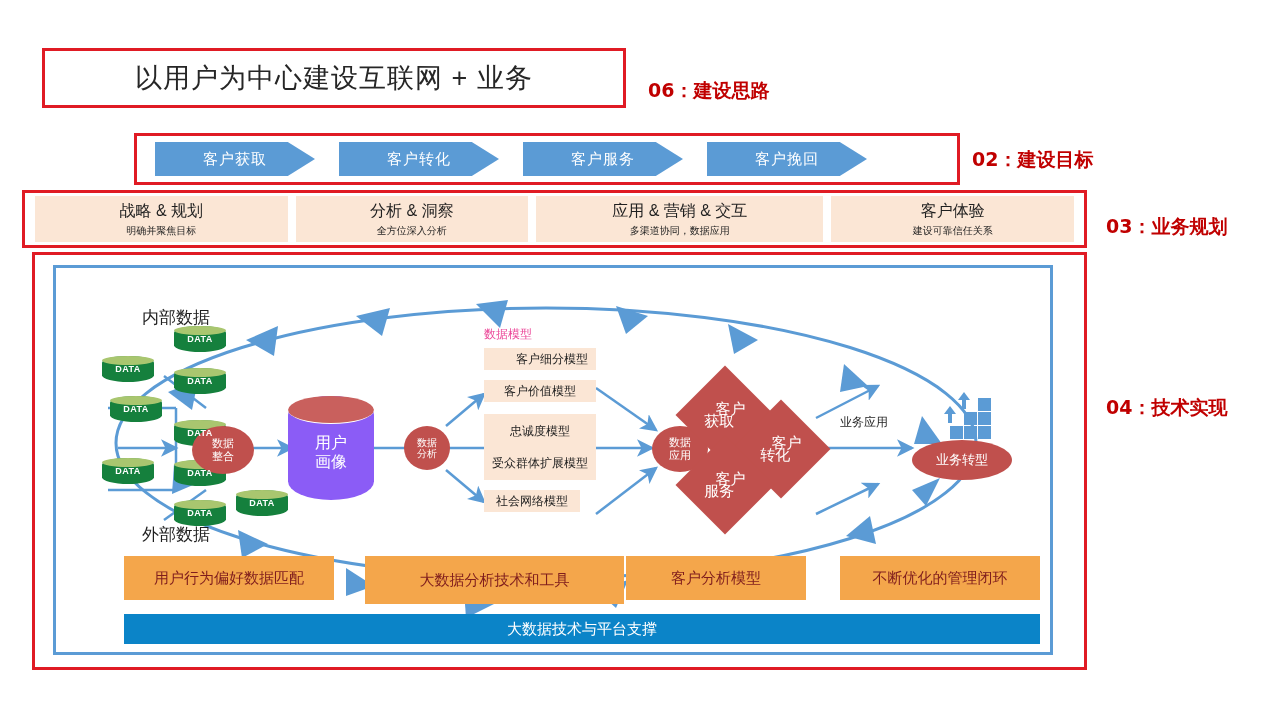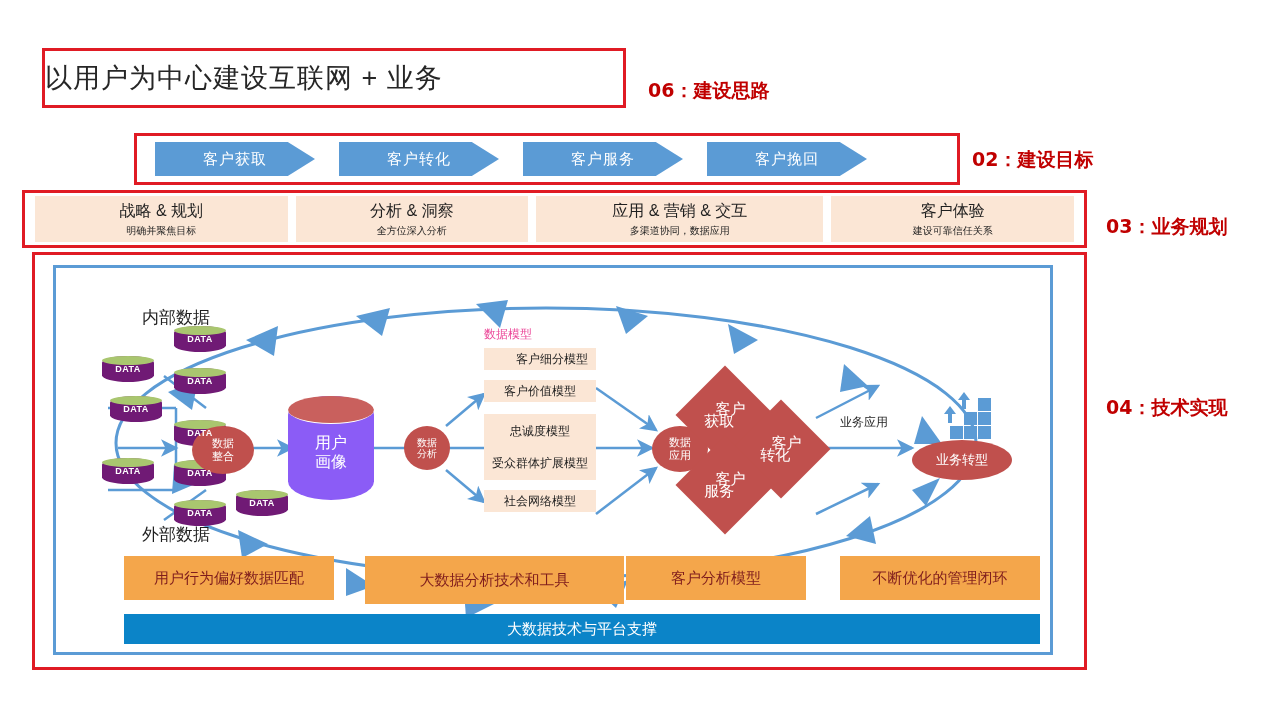--- a/index.html
+++ b/index.html
@@ -8,21 +8,21 @@
     background: #ffffff;
     font-family: "Liberation Sans", "DejaVu Sans", sans-serif;
     overflow: hidden;
   }
   #slide { position: relative; width: 1280px; height: 720px; background: #fff; }
 
   
   .title-box {
     position: absolute; left: 42px; top: 48px; width: 584px; height: 60px;
     border: 3px solid #E01B24; background: #fff;
-    display: flex; align-items: center; 
+    display: flex; align-items: center; justify-content: center;
   }
   .title-text { font-size: 27px; color: #262626; letter-spacing: 1px; white-space: nowrap; }
 
   .sec-label {
     position: absolute; color: #C00000; font-weight: bold; font-size: 19px; white-space: nowrap;
     font-family: "DejaVu Sans", "Liberation Sans", sans-serif;
   }
   .sec-01 { left: 648px; top: 78px; }
   .sec-02 { left: 972px; top: 147px; }
   .sec-03 { left: 1106px; top: 214px; }
@@ -75,21 +75,21 @@
   }
   .lbl-internal { left: 86px; top: 38px; }
   .lbl-external { left: 86px; top: 255px; }
 
   
   .cyl {
     position: absolute; color: #fff; font-size: 9px; font-weight: bold;
     display: flex; align-items: center; justify-content: center;
     letter-spacing: .5px;
   }
-  .cyl.green { background: #701a75; border-radius: 50% / 26%; }
+  .cyl.green { background: #15803d; border-radius: 50% / 26%; }
   .cyl.green::before {
     content: ""; position: absolute; left: 0; top: 0; width: 100%; height: 34%;
     background: #A9C66F; border-radius: 50% / 50%;
   }
   .cyl span { position: relative; z-index: 2; }
 
   .ellipse-node {
     position: absolute; border-radius: 50%;
     background: #C0504D; color: #fff;
     display: flex; flex-direction: column; align-items: center; justify-content: center;
@@ -312,21 +312,21 @@
         </div>
       <div class="model-box" style="left:428px; top:112px; width:112px; height:22px;">
           <span>客户价值模型</span>
         </div>
       <div class="model-box" style="left:428px; top:146px; width:112px; height:34px;">
           <span>忠诚度模型</span>
         </div>
       <div class="model-box" style="left:428px; top:178px; width:112px; height:34px;">
           <span>受众群体扩展模型</span>
         </div>
-      <div class="model-box" style="left:428px; top:222px; width:112px; height:22px;">
+      <div class="model-box" style="left:428px; top:222px; width:96px; height:22px;">
           <span>社会网络模型</span>
         </div>
 
       <div class="ellipse-node" style="left:596px; top:158px; width:56px; height:46px;">
         <div>数据</div>
         <div>应用</div>
       </div>
 
       <div class="diamond" style="left:634px; top:112px; width:70px; height:70px;">
         <div class="d-text">客户</div>

